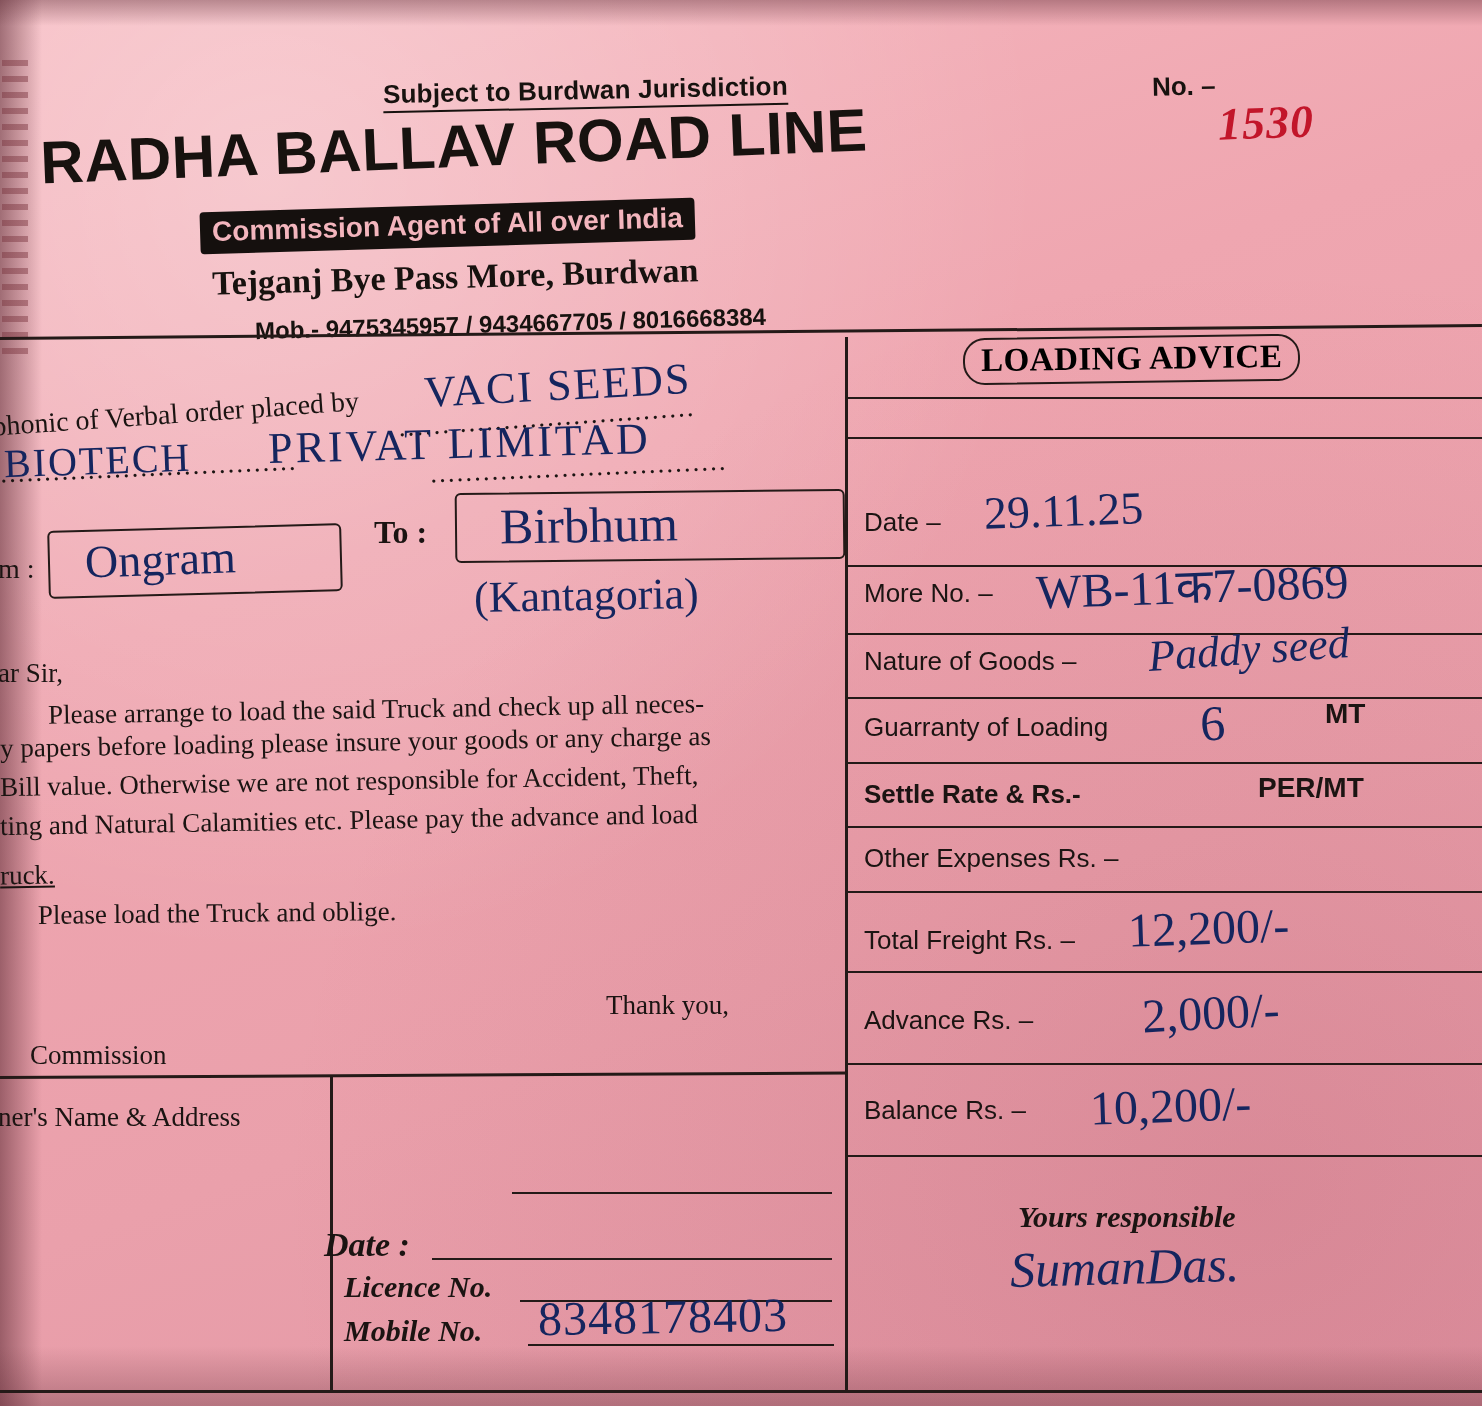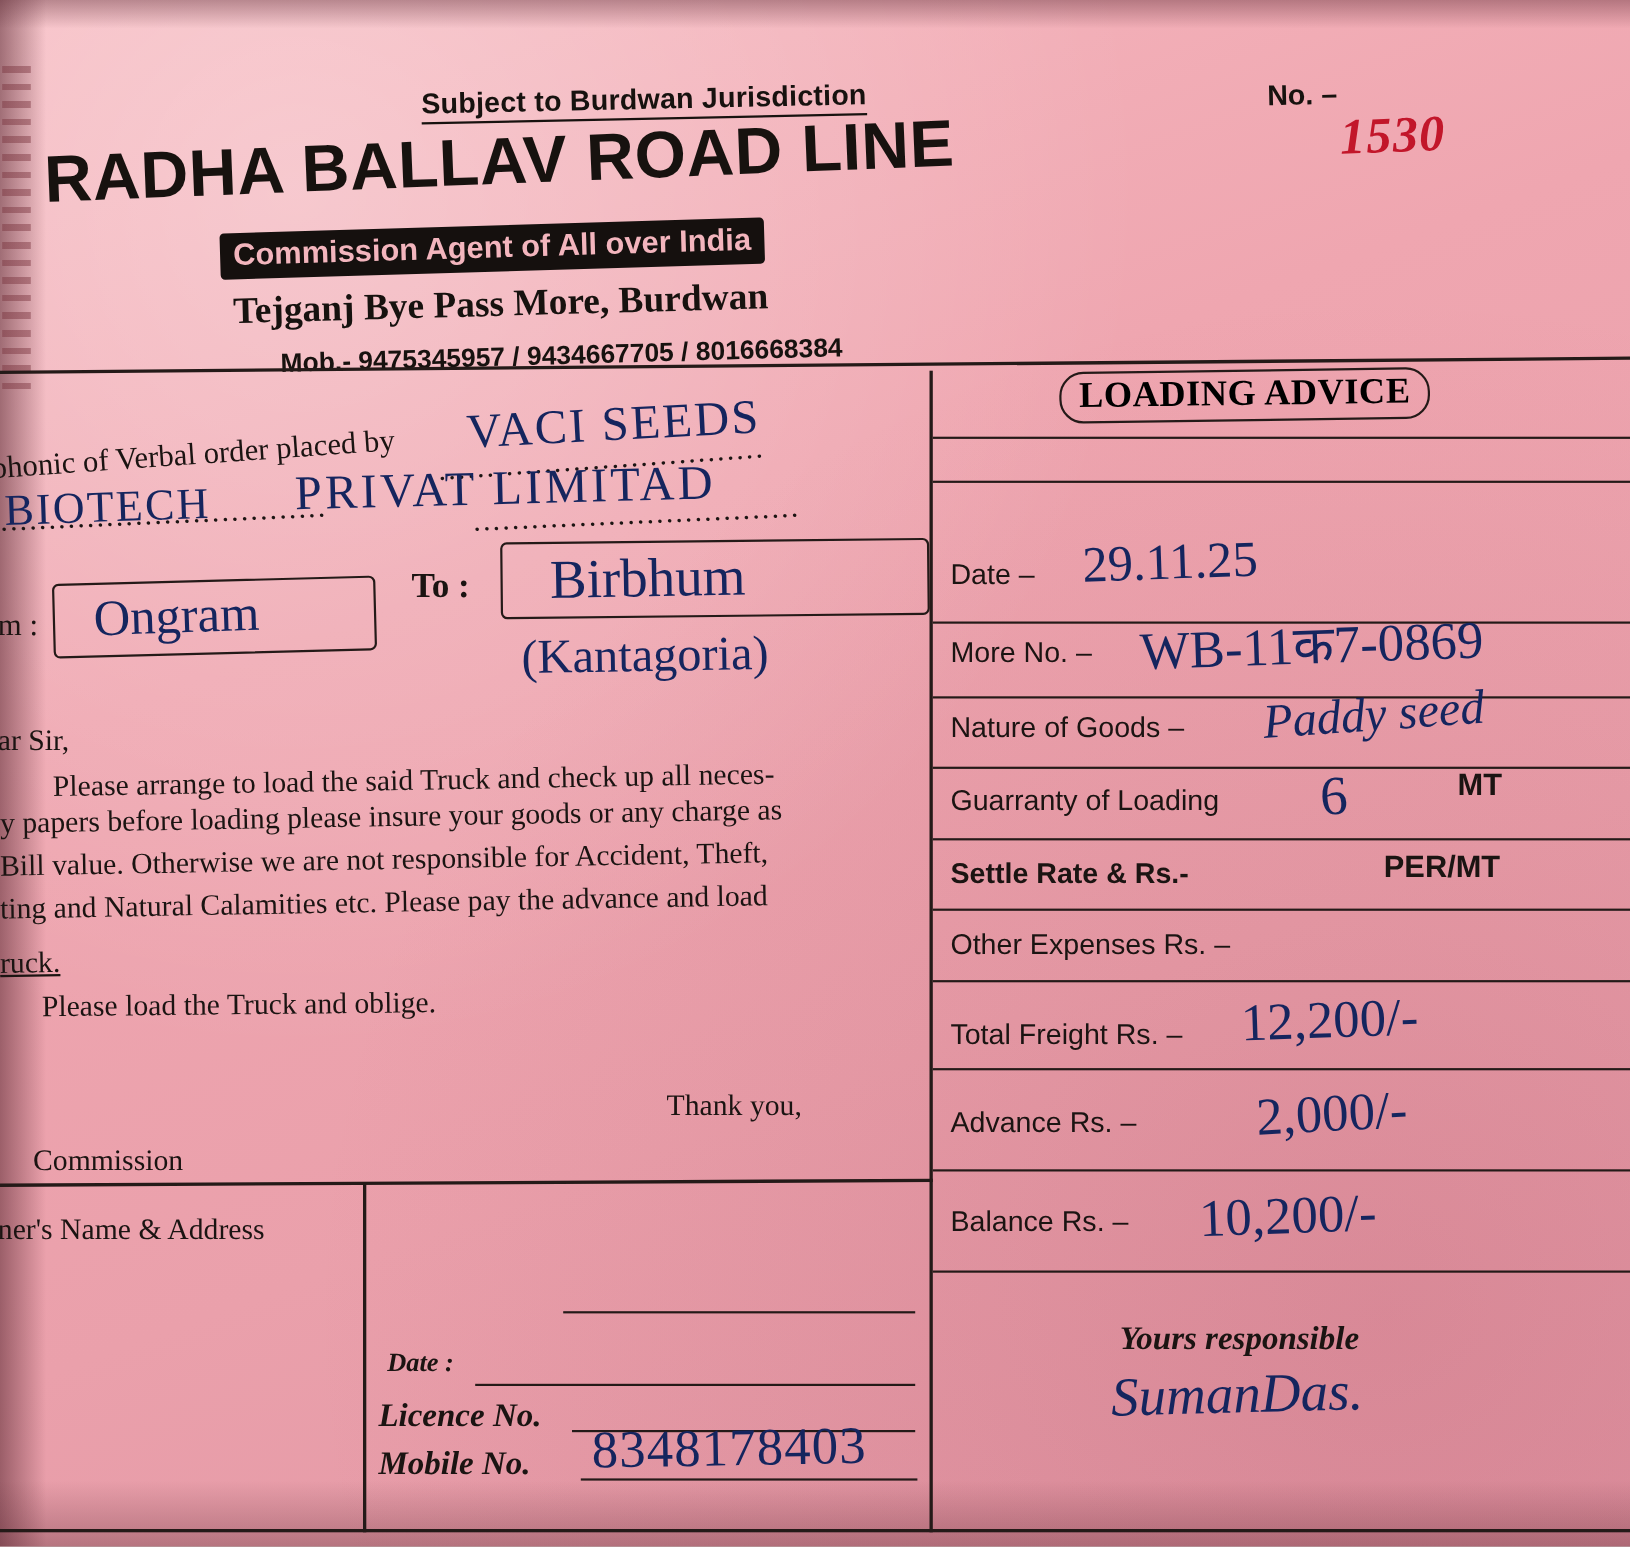--- a/index.html
+++ b/index.html
@@ -250,21 +250,21 @@
   <div class="lt" style="left:0px; top:860px; transform:rotate(-1deg);text-decoration:underline;">ruck.</div>
   <div class="lt" style="left:38px; top:898px; transform:rotate(-0.6deg);">Please load the Truck and oblige.</div>
 
   <div class="lt" style="left:578px; top:990px;margin-left:28px;">Thank you,</div>
   <div class="lt" style="left:30px; top:1040px;">Commission</div>
 
   <div class="lt" style="left:-2px; top:1102px;">ner's Name &amp; Address</div>
 
   <div class="ln" style="left:512px; top:1192px; width:320px; height:2px;"></div>
 
-  <div class="lt it" style="left:352px; top:1226px; font-size:24px;">Date :</div>
+  <div class="lt it" style="left:324px; top:1226px; font-size:34px;">Date :</div>
   <div class="ln" style="left:432px; top:1258px; width:400px; height:2px;"></div>
 
   <div class="lt it" style="left:344px; top:1270px; font-size:30px;">Licence No.</div>
   <div class="ln" style="left:520px; top:1300px; width:312px; height:2px;"></div>
 
   <div class="lt it" style="left:344px; top:1314px; font-size:30px;">Mobile No.</div>
   <div class="ln" style="left:528px; top:1344px; width:306px; height:2px;"></div>
   <div class="hw" style="left:538px; top:1289px; font-size:48px; letter-spacing:1px; transform:rotate(-1deg);">8348178403</div>
 
   <div class="loading-advice">LOADING ADVICE</div>

